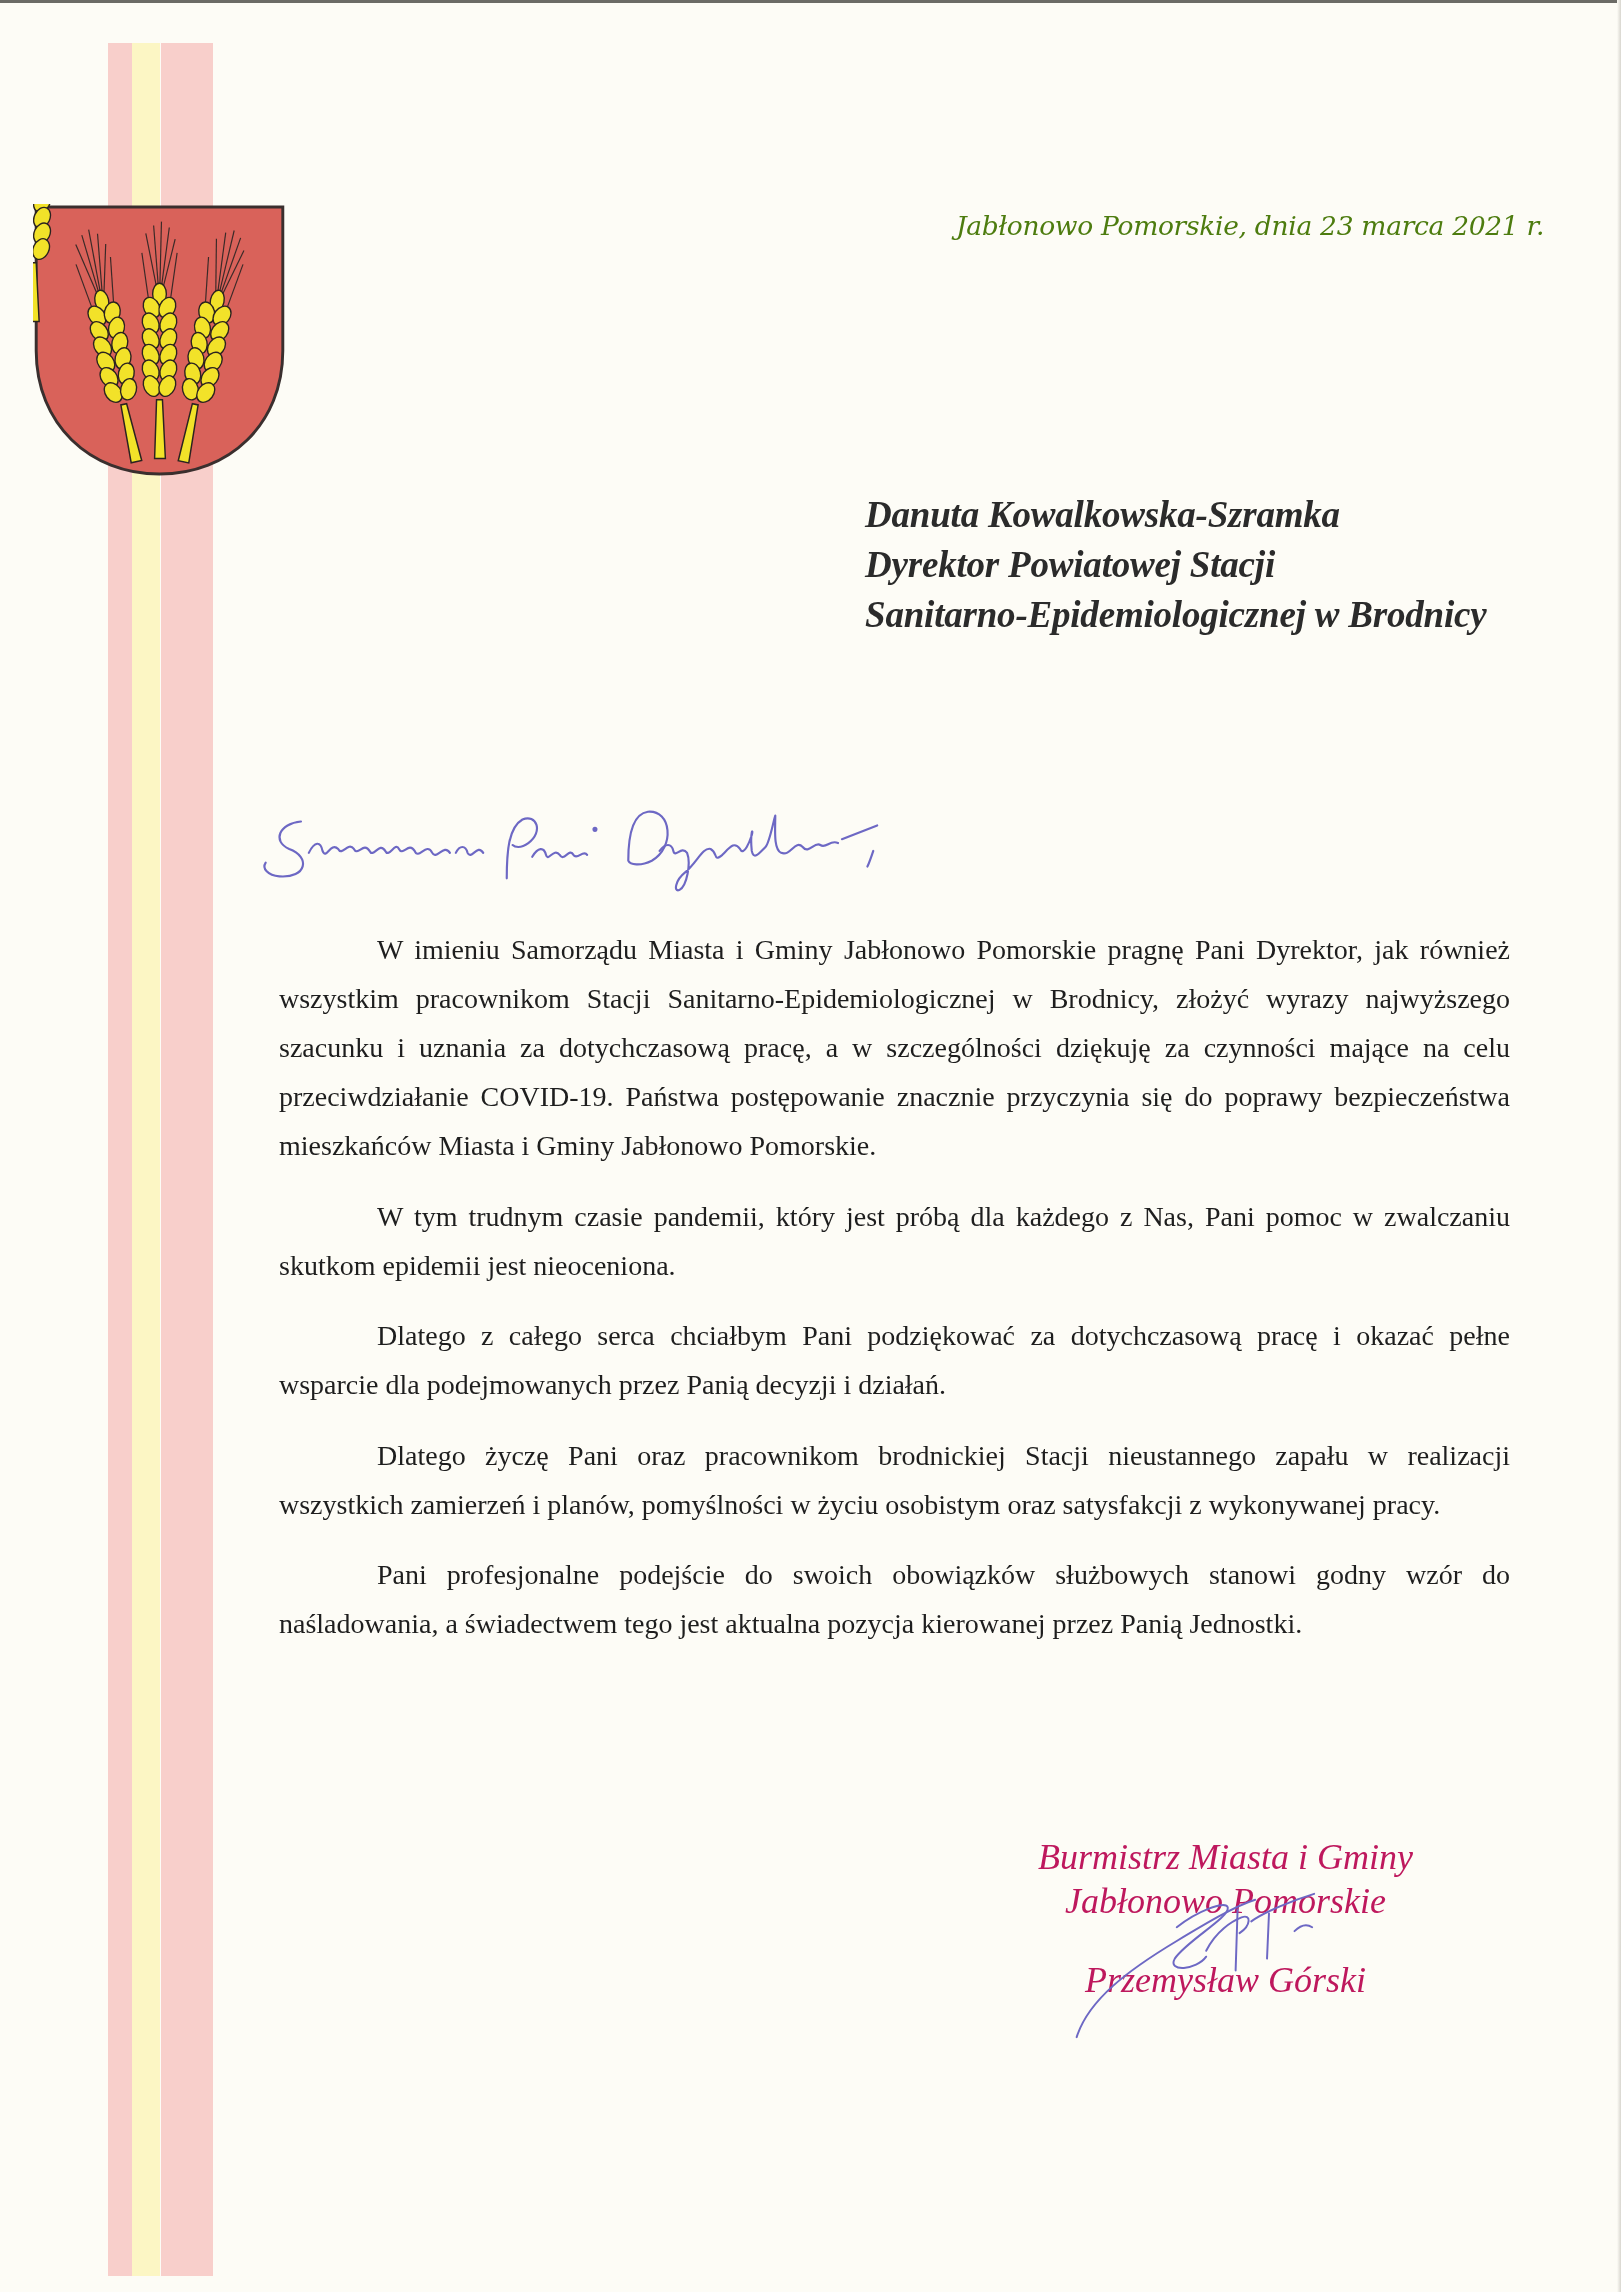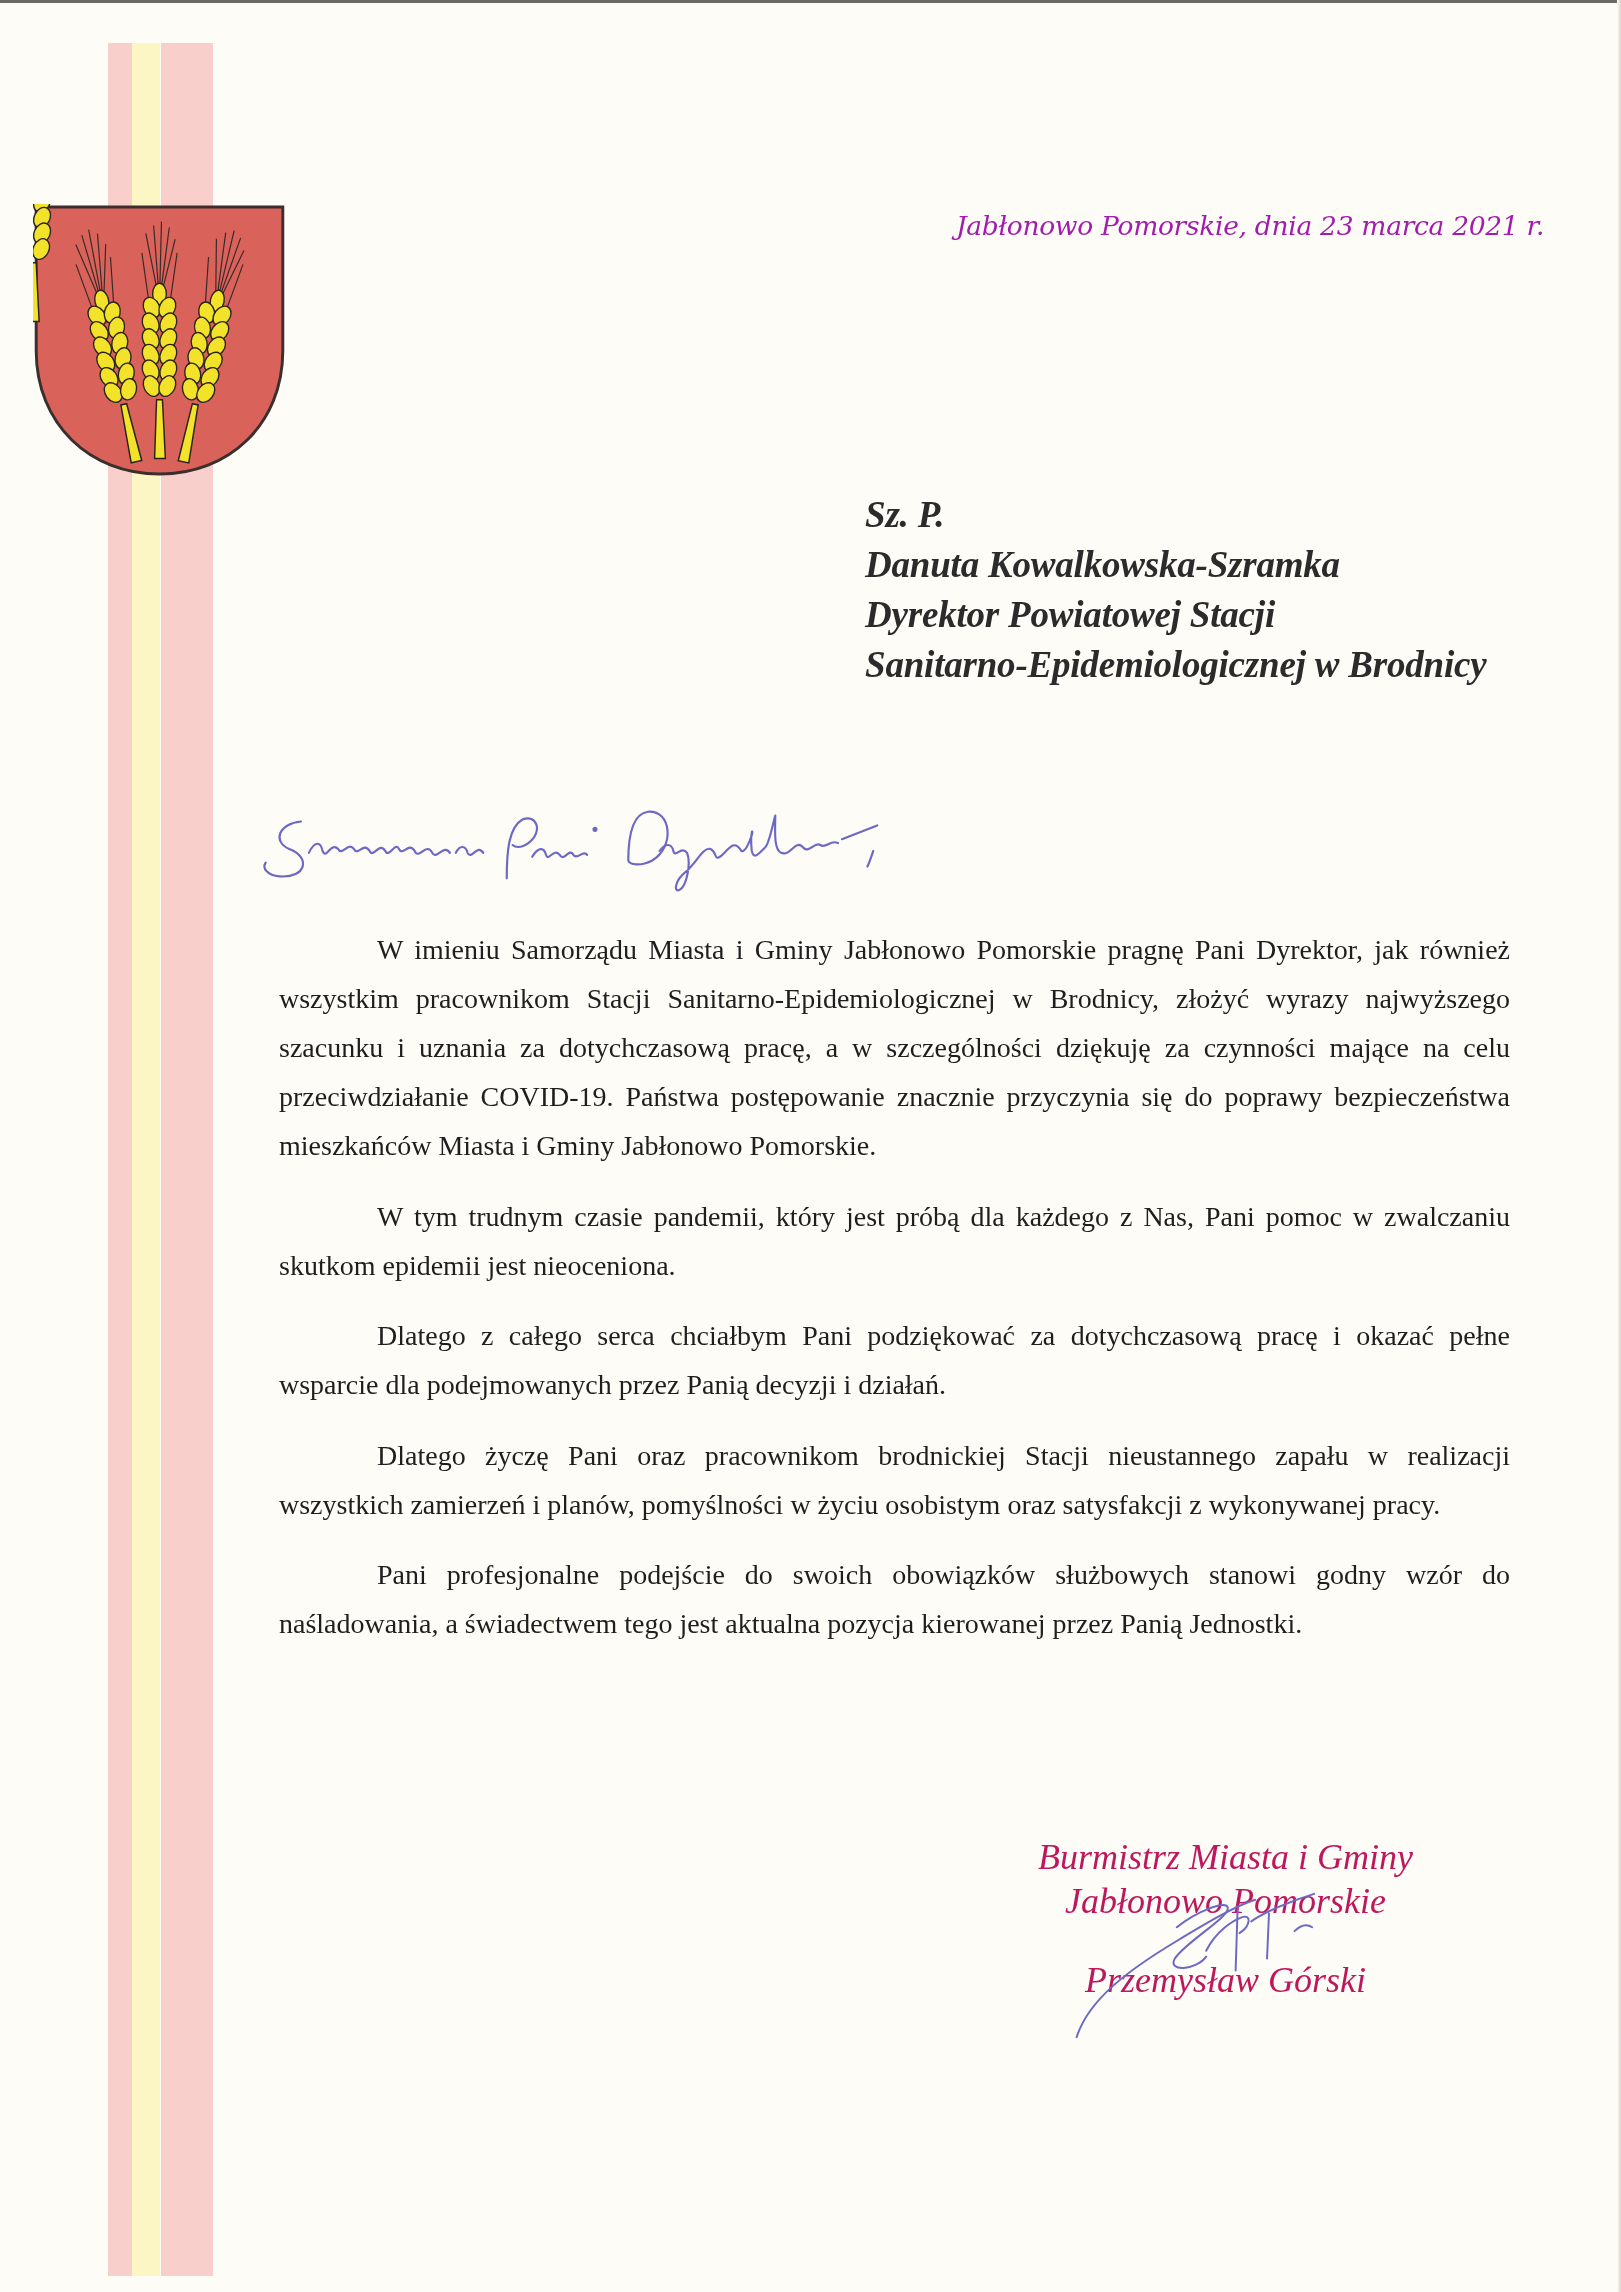--- a/index.html
+++ b/index.html
@@ -15,21 +15,21 @@
     .stripe { position: absolute; top: 43px; height: 2233px; }
     .stripe-pink-left { left: 108px; width: 24.5px; background: #f8cfcb; }
     .stripe-yellow { left: 132px; width: 28px; background: #fcf6c4; }
     .stripe-pink-right { left: 161px; width: 52px; background: #f8cfcb; }
 
     .crest { position: absolute; left: 33px; top: 204px; width: 253px; height: 274px; }
 
     .date-line {
       position: absolute; left: 956px; top: 210px;
       font-family: "DejaVu Serif", serif; font-style: italic;
-      font-size: 26.5px; letter-spacing: -0.3px; color: #a21caf;
+      font-size: 26.5px; letter-spacing: -0.3px; color: #4d7c0f;
       white-space: nowrap;
     }
 
     .addressee { position: absolute; left: 865px; top: 490px; }
     .addressee div {
       font-family: "Liberation Serif", serif; font-style: italic; font-weight: bold;
       font-size: 37px; line-height: 50px; color: #2b2b2b; white-space: nowrap;
       letter-spacing: -0.2px;
     }
 
@@ -95,21 +95,20 @@
     </g>
   </g>
   <use href="#ear" transform="translate(129 140)"></use>
   <use href="#ear" transform="translate(80 146) rotate(-12)"></use>
   <use href="#ear" transform="translate(178 146) rotate(12)"></use>
 </svg>
 
 <div class="date-line">Jabłonowo Pomorskie, dnia 23 marca 2021 r.</div>
 
 <div class="addressee">
-  <div>Sz. P.</div>
   <div>Danuta Kowalkowska-Szramka</div>
   <div>Dyrektor Powiatowej Stacji</div>
   <div>Sanitarno-Epidemiologicznej w Brodnicy</div>
 </div>
 
 <svg class="salutation" viewBox="0 0 900 110" aria-label="Szanowna Pani Dyrektor,">
   <g fill="none" stroke="#6d68c4" stroke-width="2.2" stroke-linecap="round" stroke-linejoin="round">
     <path d="M52 30 C30 32 22 50 40 58 C62 66 58 88 30 86 C18 85 12 78 16 72"></path>
     <path d="M60 62 C66 50 72 50 74 60 C78 70 82 50 90 58 C94 66 100 50 106 58 C110 66 116 50 122 60 C126 68 132 50 138 60 C142 68 148 50 152 58 C156 66 162 50 168 60 C172 70 180 50 186 62 C190 70 198 52 204 62"></path>
     <path d="M210 62 C214 54 220 54 222 62 C226 70 232 52 238 62"></path>

